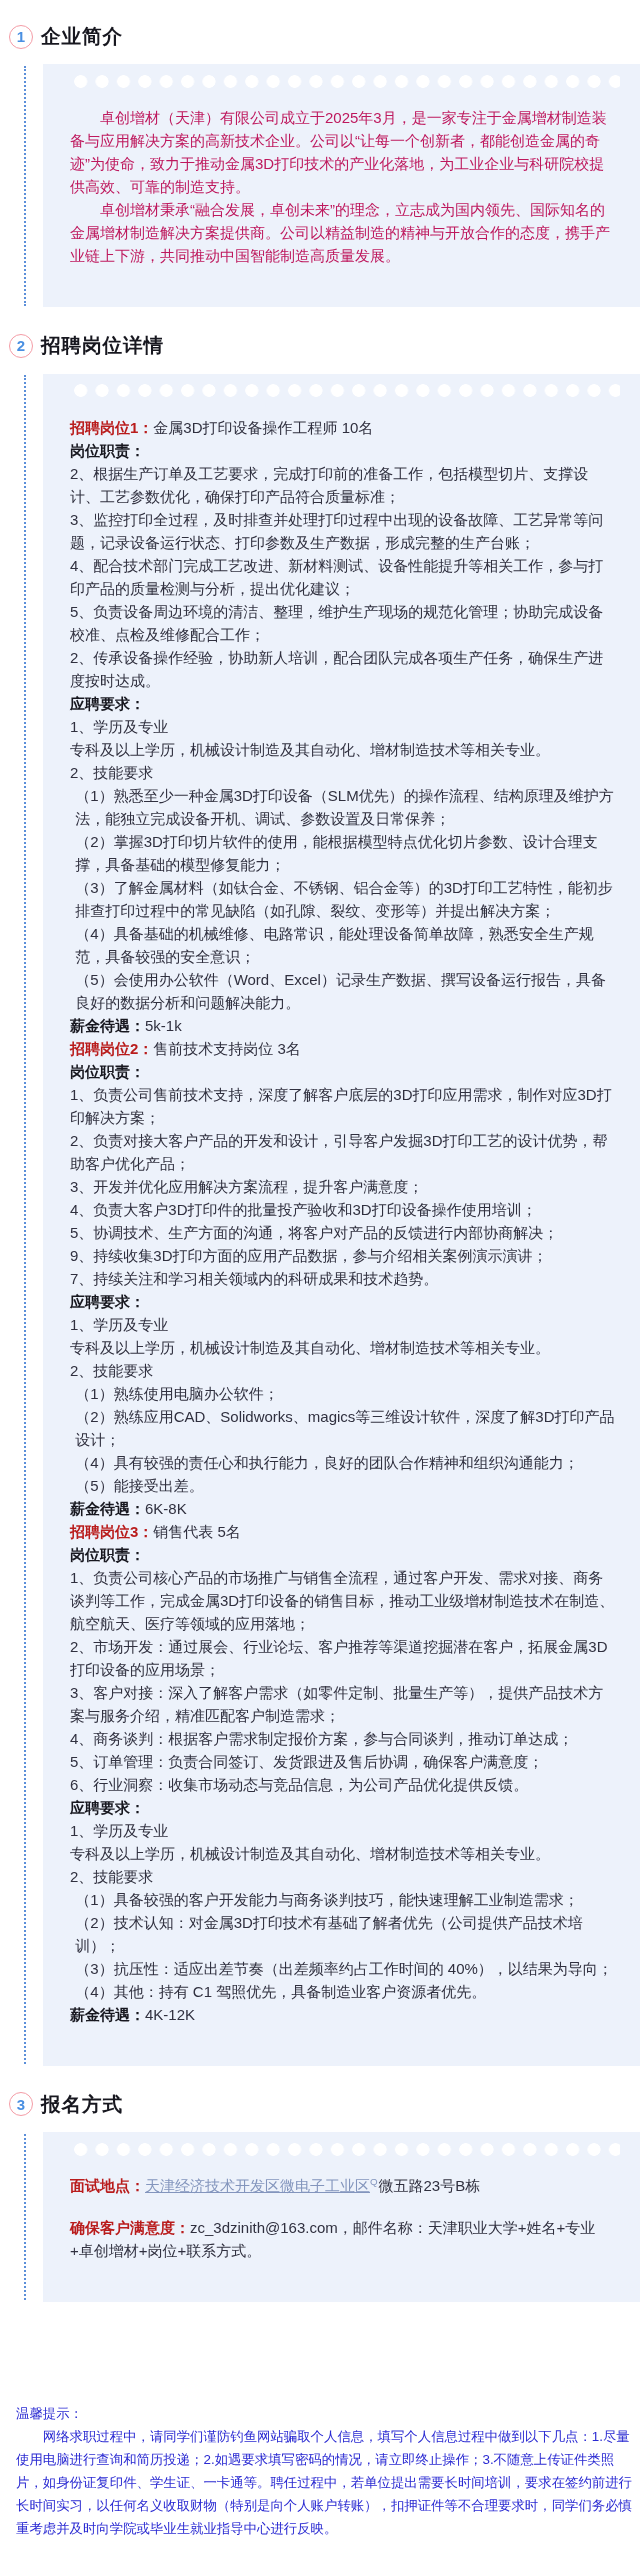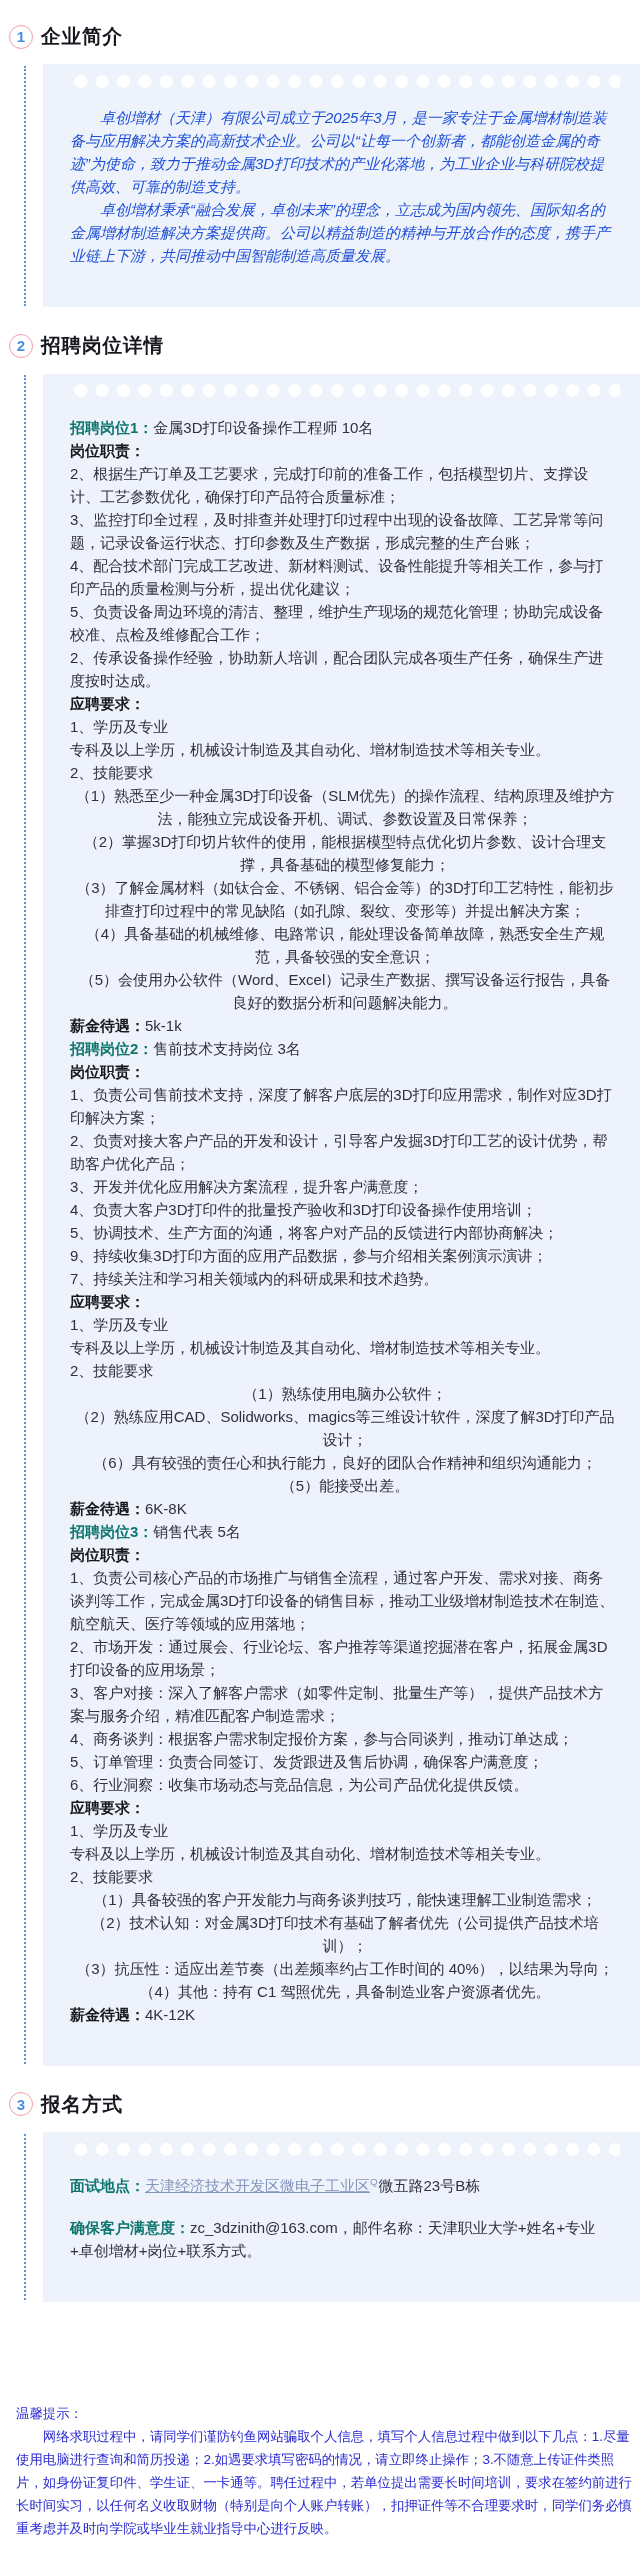--- a/index.html
+++ b/index.html
@@ -28,25 +28,25 @@
     border-left:2.7px dotted #5b8fd9;
   }
   .box { background:#edf2fb; padding:10.7px 25px 40px 27px; }
   .dots {
     height:13.4px; margin:0 -5.3px 18px 3.6px;
     background-image:radial-gradient(circle at 6.7px 6.7px, #ffffff 6.2px, rgba(255,255,255,0) 6.8px);
     background-size:21.4px 13.4px; background-repeat:repeat-x;
   }
 
   .line { font-size:15px; line-height:23px; color:#30303f; }
-  .para { font-size:15px; line-height:23px; color:#1d4ed8;font-style:italic; }
+  .para { font-size:15px; line-height:23px; color:#be185d; }
   .indent { text-indent:2em; }
   .b { font-weight:700; color:#17171f; }
-  .sub { padding-left:5.3px;text-align:center; }
-  .red-label { color:#0f766e; font-weight:700;text-align:center; }
+  .sub { padding-left:5.3px; }
+  .red-label { color:#b91c1c; font-weight:700;text-align:center; }
 
   .loc-link { color:#8395bd; text-decoration:underline; cursor:pointer; }
   .map-q { color:#8395bd; font-size:9.8px; vertical-align:super; line-height:0; margin-right:0.9px; }
 
   
   .footer { margin:100px 7.1px 0 16px; color:#2a2ad2; font-size:13.4px; line-height:23px; padding-bottom:27px; }
   .footer .f-para { text-indent:2em; }
 </style>
 </head>
 <body>
@@ -119,21 +119,21 @@
             <div class="line">9、持续收集3D打印方面的应用产品数据，参与介绍相关案例演示演讲；</div>
             <div class="line">7、持续关注和学习相关领域内的科研成果和技术趋势。</div>
           </div>
         <div class="line b">应聘要求：</div>
         <div>
             <div class="line">1、学历及专业</div>
             <div class="line">专科及以上学历，机械设计制造及其自动化、增材制造技术等相关专业。</div>
             <div class="line">2、技能要求</div>
             <div class="line sub">（1）熟练使用电脑办公软件；</div>
             <div class="line sub">（2）熟练应用CAD、Solidworks、magics等三维设计软件，深度了解3D打印产品设计；</div>
-            <div class="line sub">（6）具有较强的责任心和执行能力，良好的团队合作精神和组织沟通能力；</div>
+            <div class="line sub">（4）具有较强的责任心和执行能力，良好的团队合作精神和组织沟通能力；</div>
             <div class="line sub">（5）能接受出差。</div>
           </div>
         <div class="line">
           <span class="b">薪金待遇：</span><span>6K-8K</span>
         </div>
       </div>
 
       <div class="job">
         <div class="line">
           <span class="red-label">招聘岗位3：</span><span>销售代表 5名</span>

